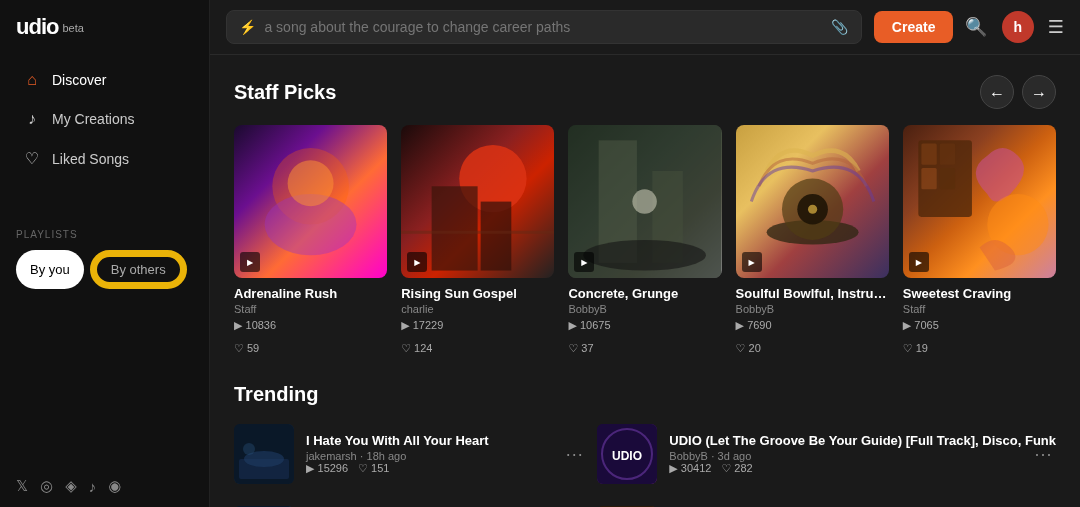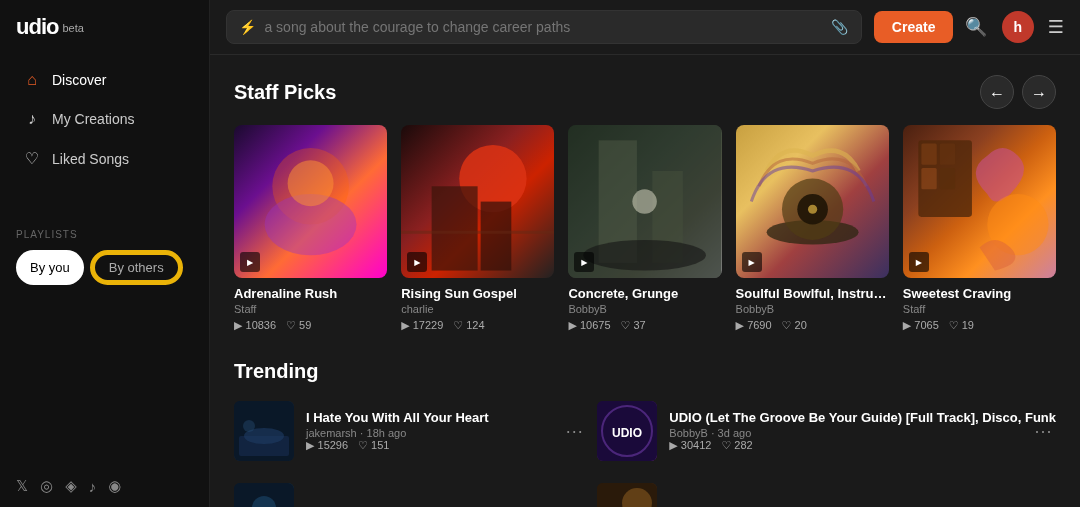--- a/index.html
+++ b/index.html
@@ -86,21 +86,21 @@
       border: none;
       outline: none;
     }
     .playlist-tab.active {
       background: #fff;
       color: #000;
     }
     .playlist-tab.inactive {
       background: transparent;
       color: #aaa;
-      border: 5px solid #eab308;
+      border: 7px solid #eab308;
     }
 
     .sidebar-bottom {
       margin-top: auto;
       padding: 12px 16px;
       display: flex;
       gap: 12px;
       align-items: center;
     }
     .social-icon {
@@ -267,20 +267,21 @@
       font-size: 11px;
       color: #888;
       margin-top: 2px;
     }
     .pick-stats {
       display: flex;
       gap: 10px;
       margin-top: 4px;
       font-size: 11px;
       color: #aaa;
+      flex-direction: column;
     }
     .stat {
       display: flex;
       align-items: center;
       gap: 3px;
     }
 
     
     .trending-title {
       font-size: 20px;

